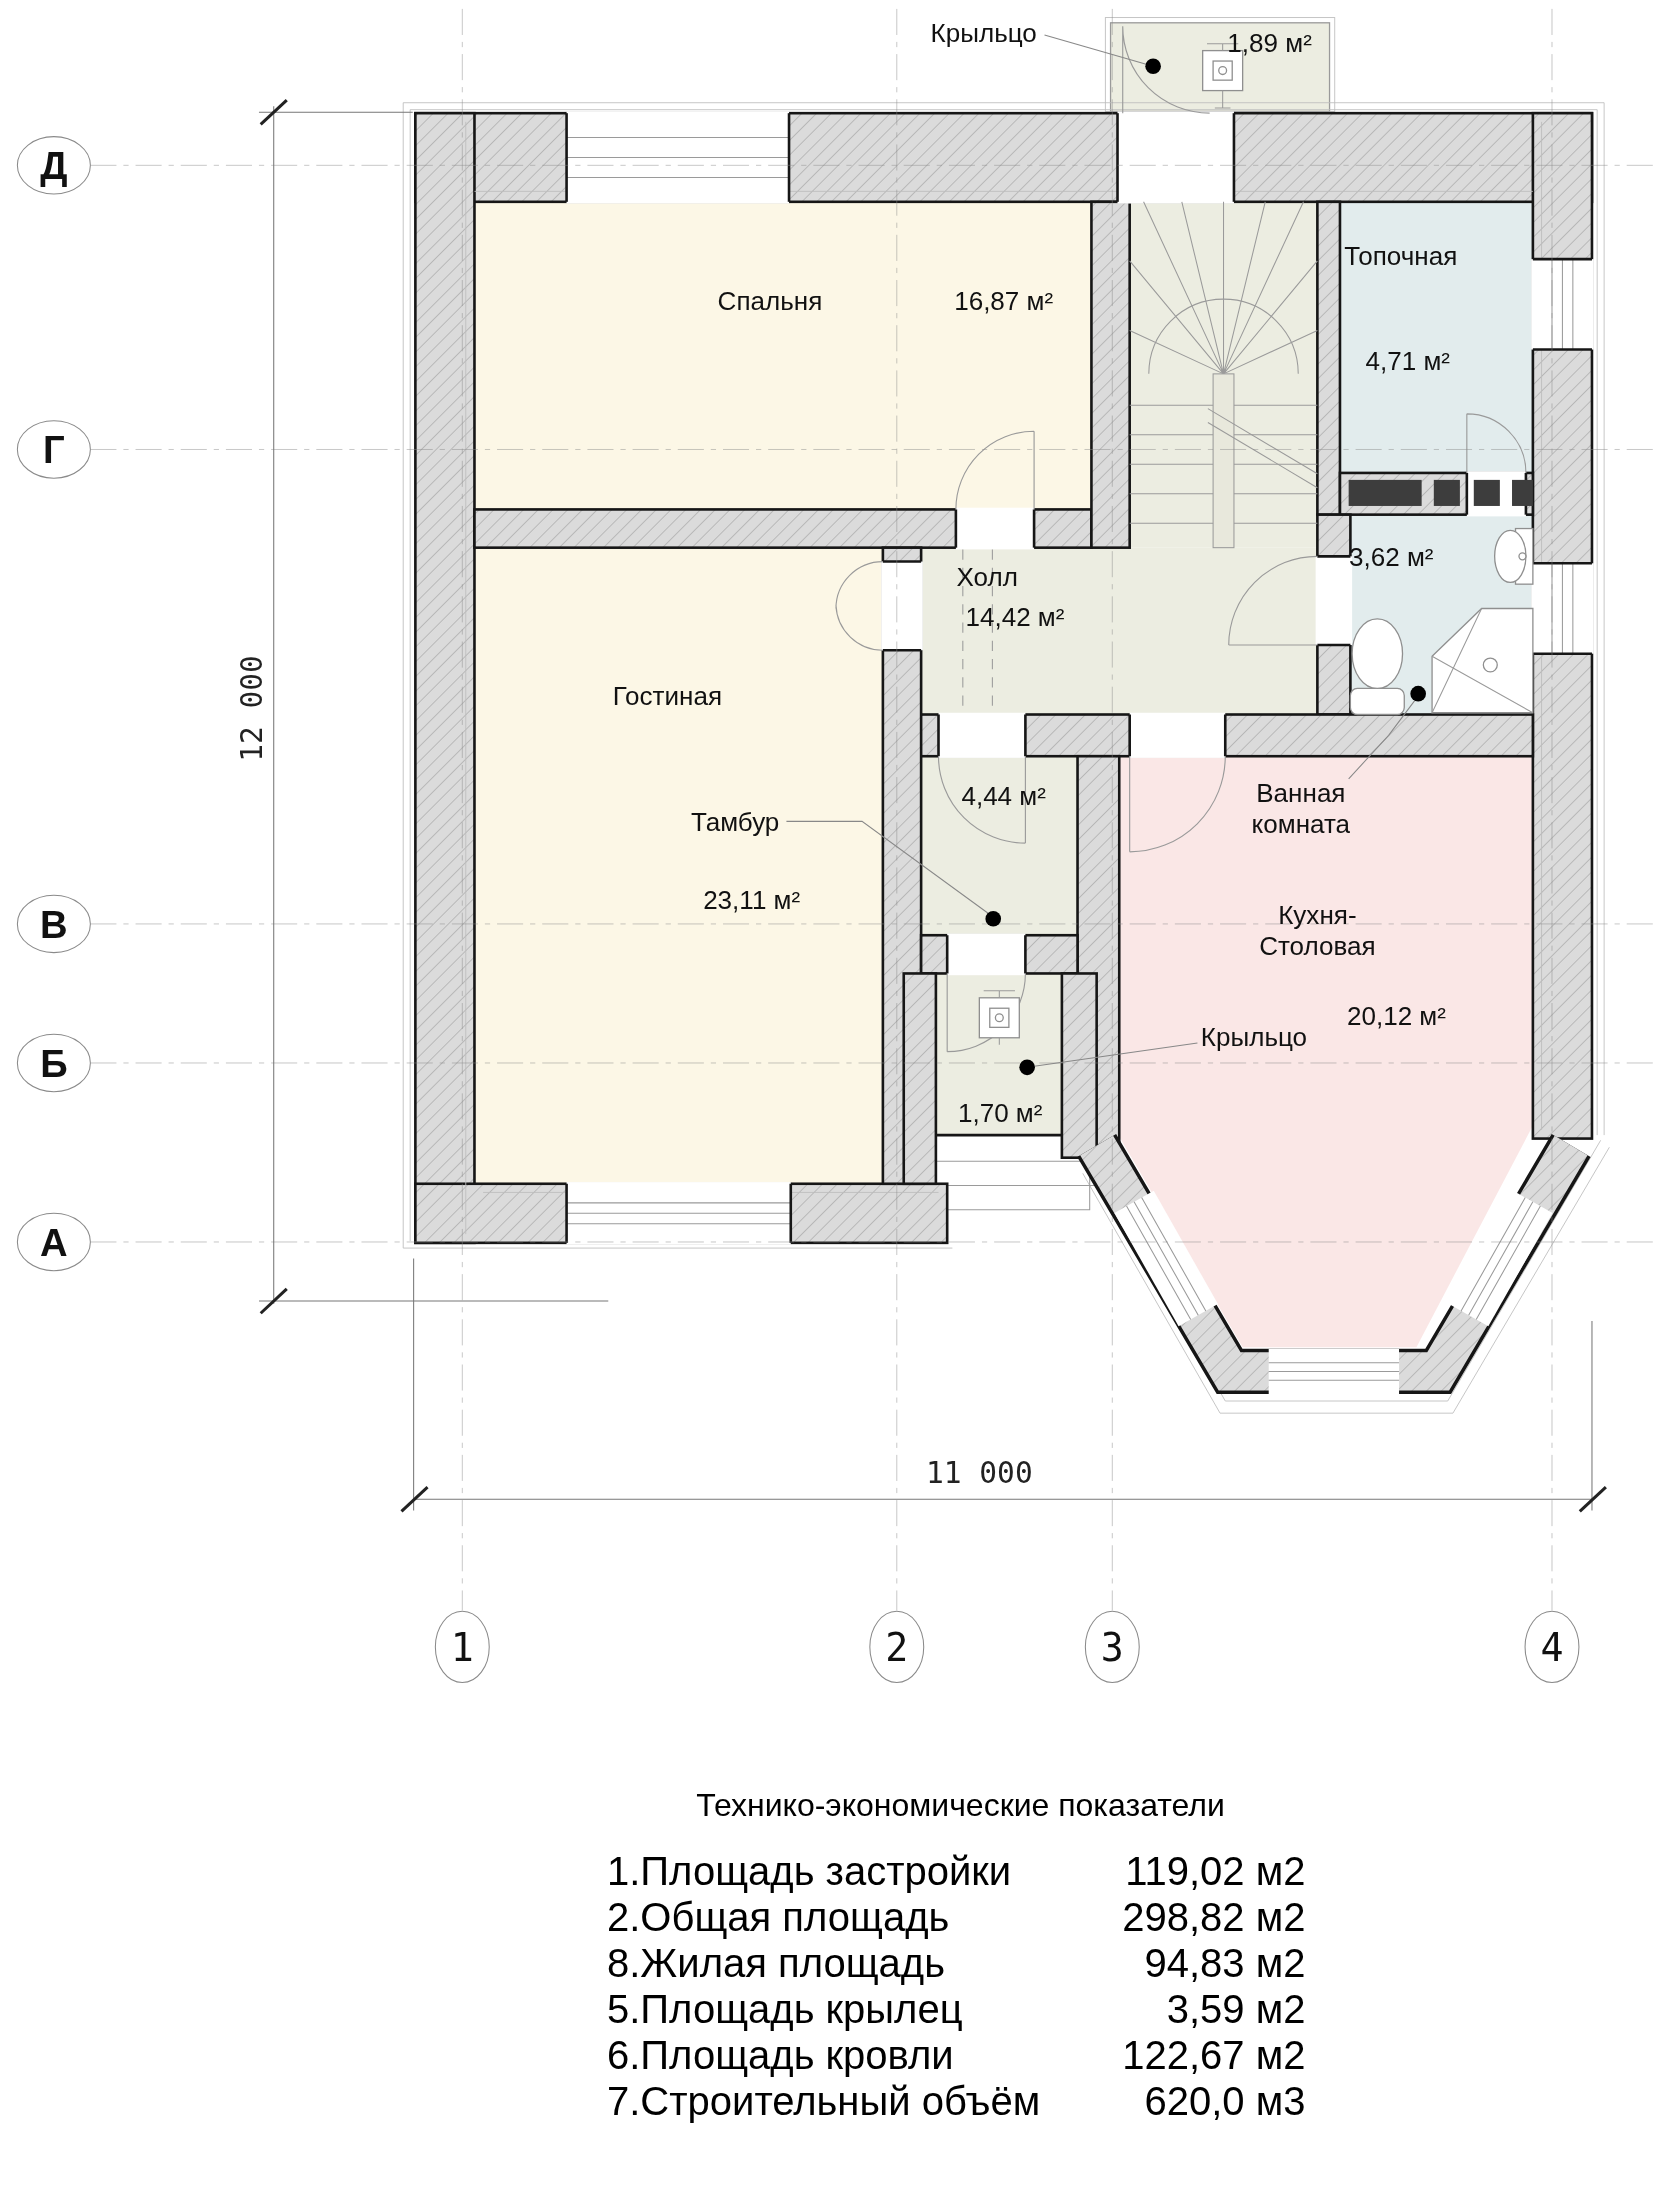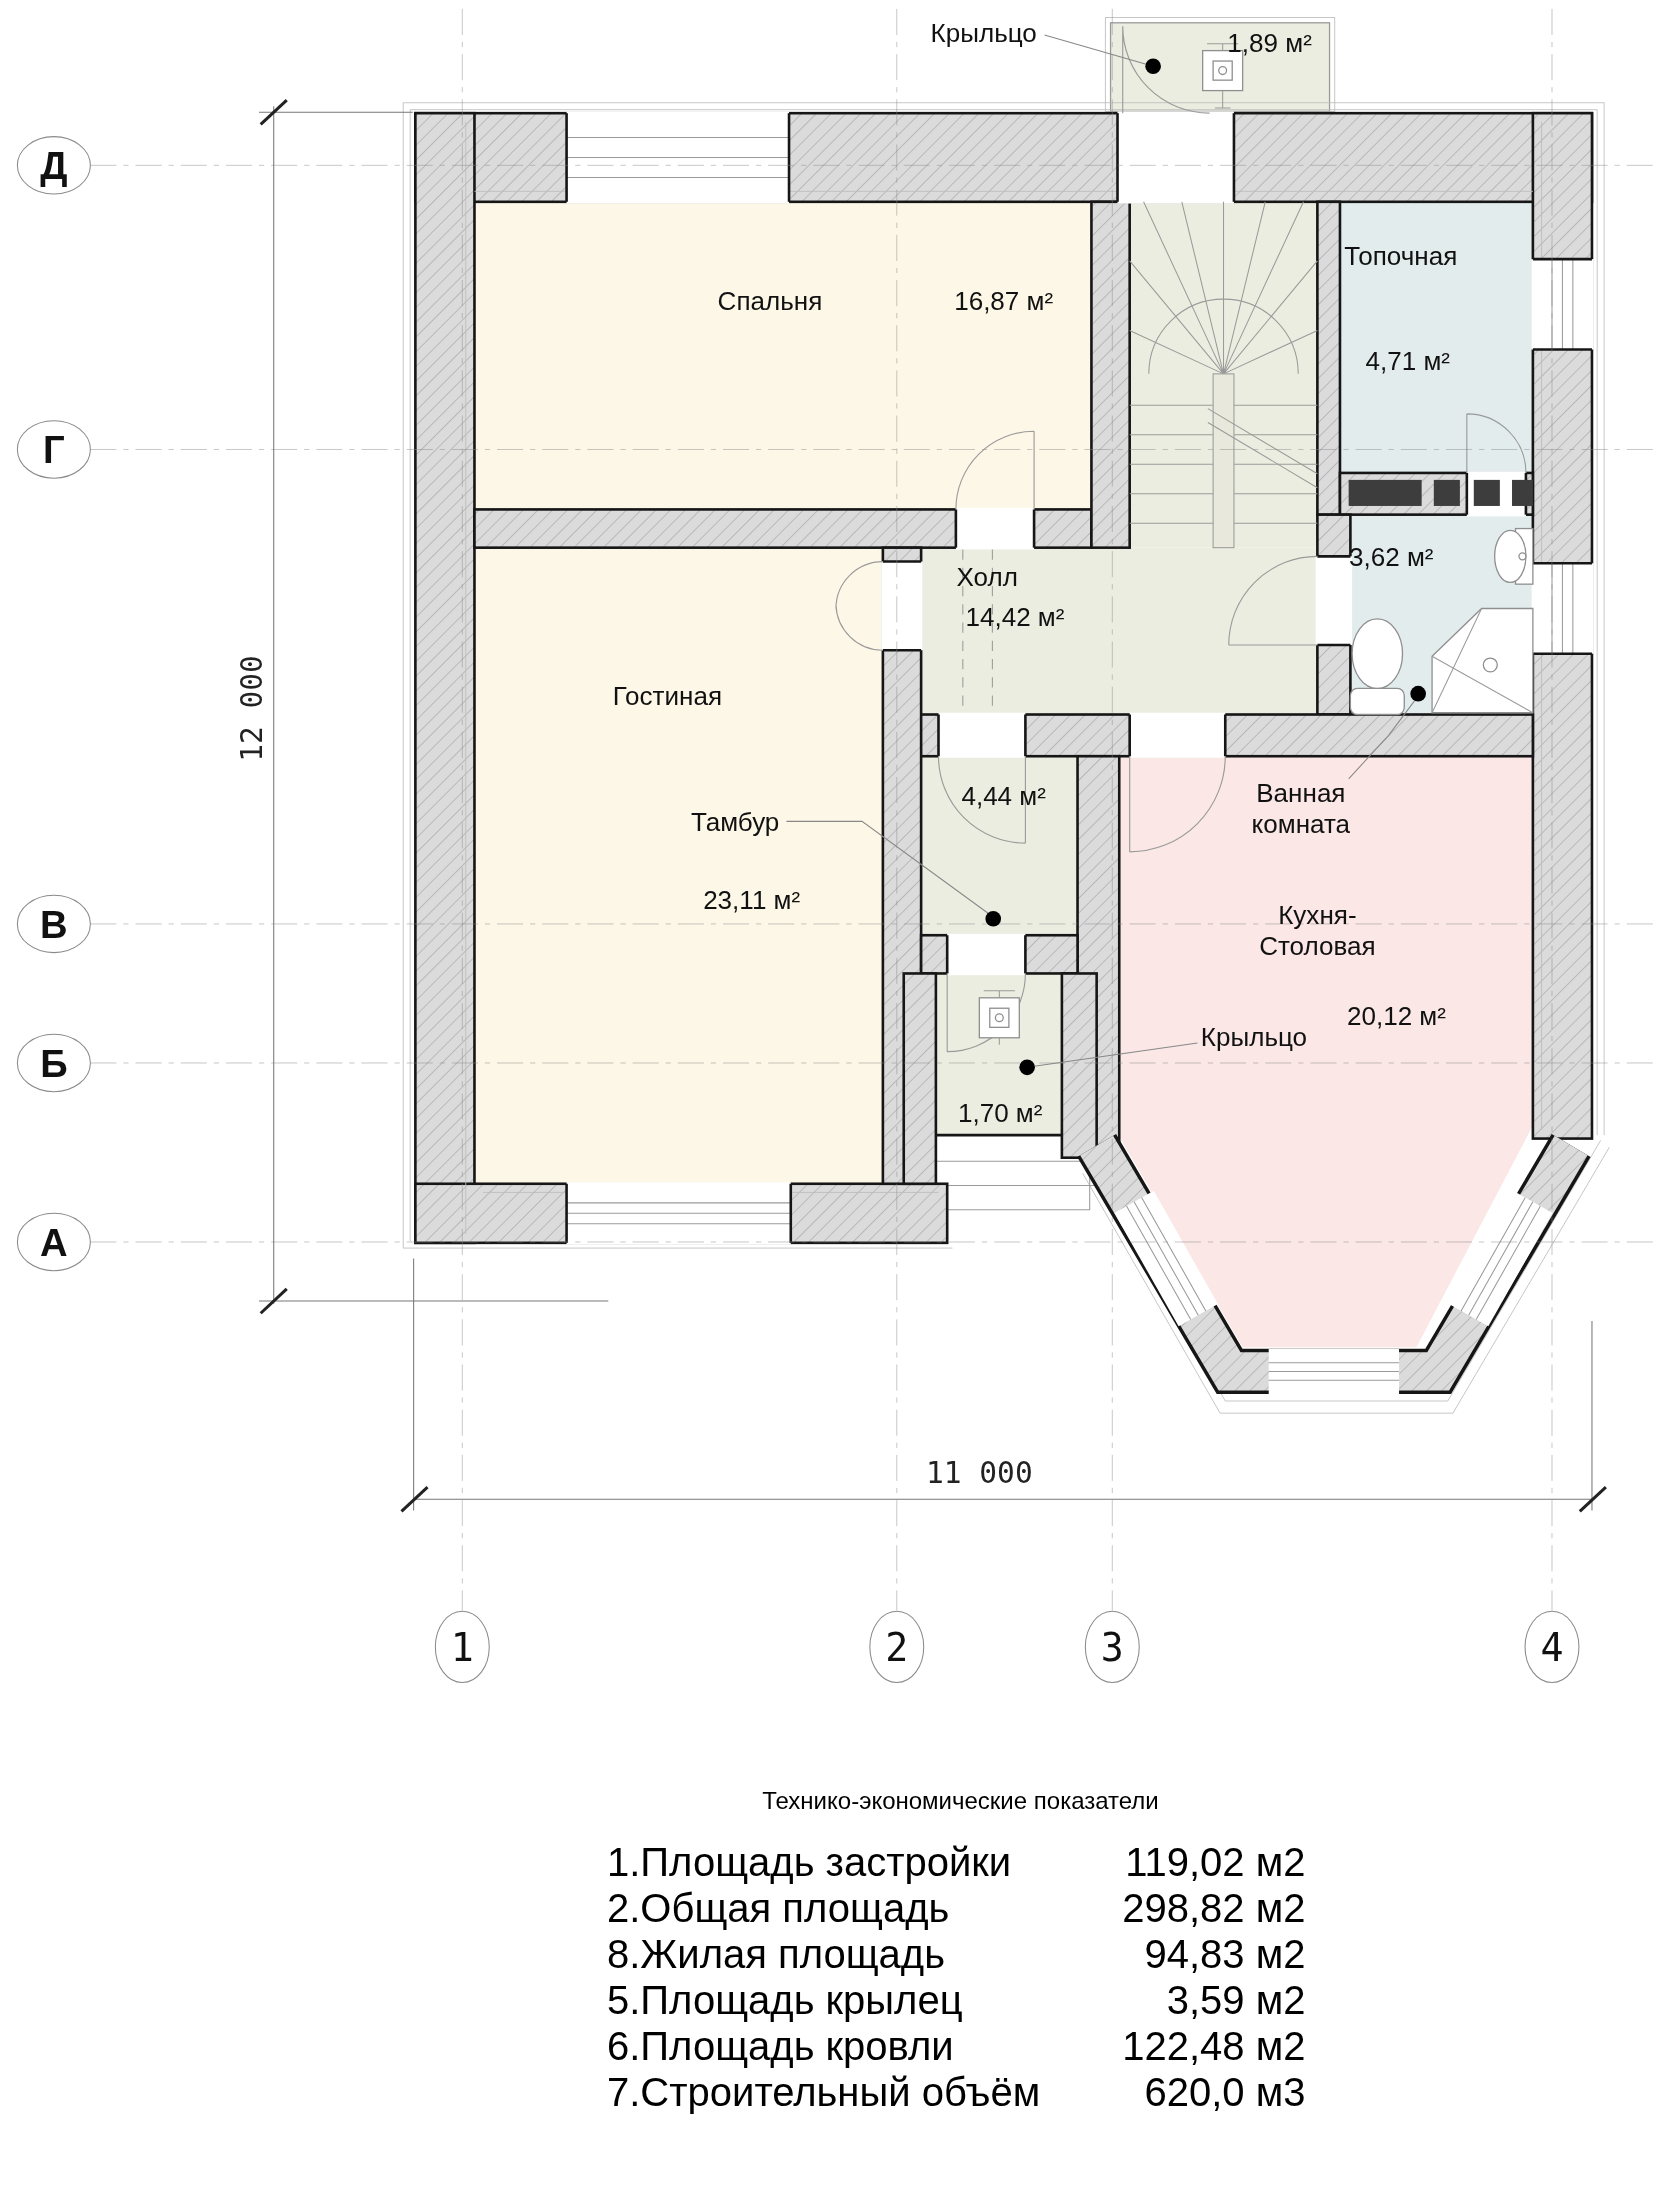--- a/index.html
+++ b/index.html
@@ -22,21 +22,21 @@
   .jamb{stroke:#161616;stroke-width:3;}
   .gridline{stroke:#8a8a8a;stroke-width:1;fill:none;opacity:.55;}
   .bubble{fill:#fff;stroke:#8a8a8a;stroke-width:1.2;}
   .fixture{fill:#fff;stroke:#8f8f8f;stroke-width:1.5;}
   .dimline{stroke:#777;stroke-width:1.2;fill:none;}
   .dimtick{stroke:#222;stroke-width:3.5;}
   .leader{stroke:#888;stroke-width:1.2;fill:none;}
   .dot{fill:#000;}
   .radiator{fill:#3d3d3d;}
   .tbl{position:absolute;left:600px;top:1787px;width:721px;}
-  .tbl-title{font-size:24px;color:#000;text-align:center;margin:0 0 24px 0;}
+  .tbl-title{font-size:32px;color:#000;text-align:center;margin:0 0 24px 0;}
   .tbl-row{display:flex;font-size:40px;color:#000;line-height:46px;}
   .tbl-row .lbl{padding-left:7px;}
   .tbl-row .val{margin-left:auto;padding-right:15.6px;}
 </style>
 </head>
 <body>
 
 <div id="canvas">
 
 <svg width="1678" height="1721" viewBox="0 0 1931 1980" style="position:absolute;left:0;top:0;">
@@ -303,21 +303,21 @@
   <div class="tbl-row">
     <span class="lbl">8.Жилая площадь</span>
     <span class="val">94,83 м2</span>
   </div>
   <div class="tbl-row">
     <span class="lbl">5.Площадь крылец</span>
     <span class="val">3,59 м2</span>
   </div>
   <div class="tbl-row">
     <span class="lbl">6.Площадь кровли</span>
-    <span class="val">122,48 м2</span>
+    <span class="val">122,67 м2</span>
   </div>
   <div class="tbl-row">
     <span class="lbl">7.Строительный объём</span>
     <span class="val">620,0 м3</span>
   </div>
 </div>
 
 </div>
 
 

